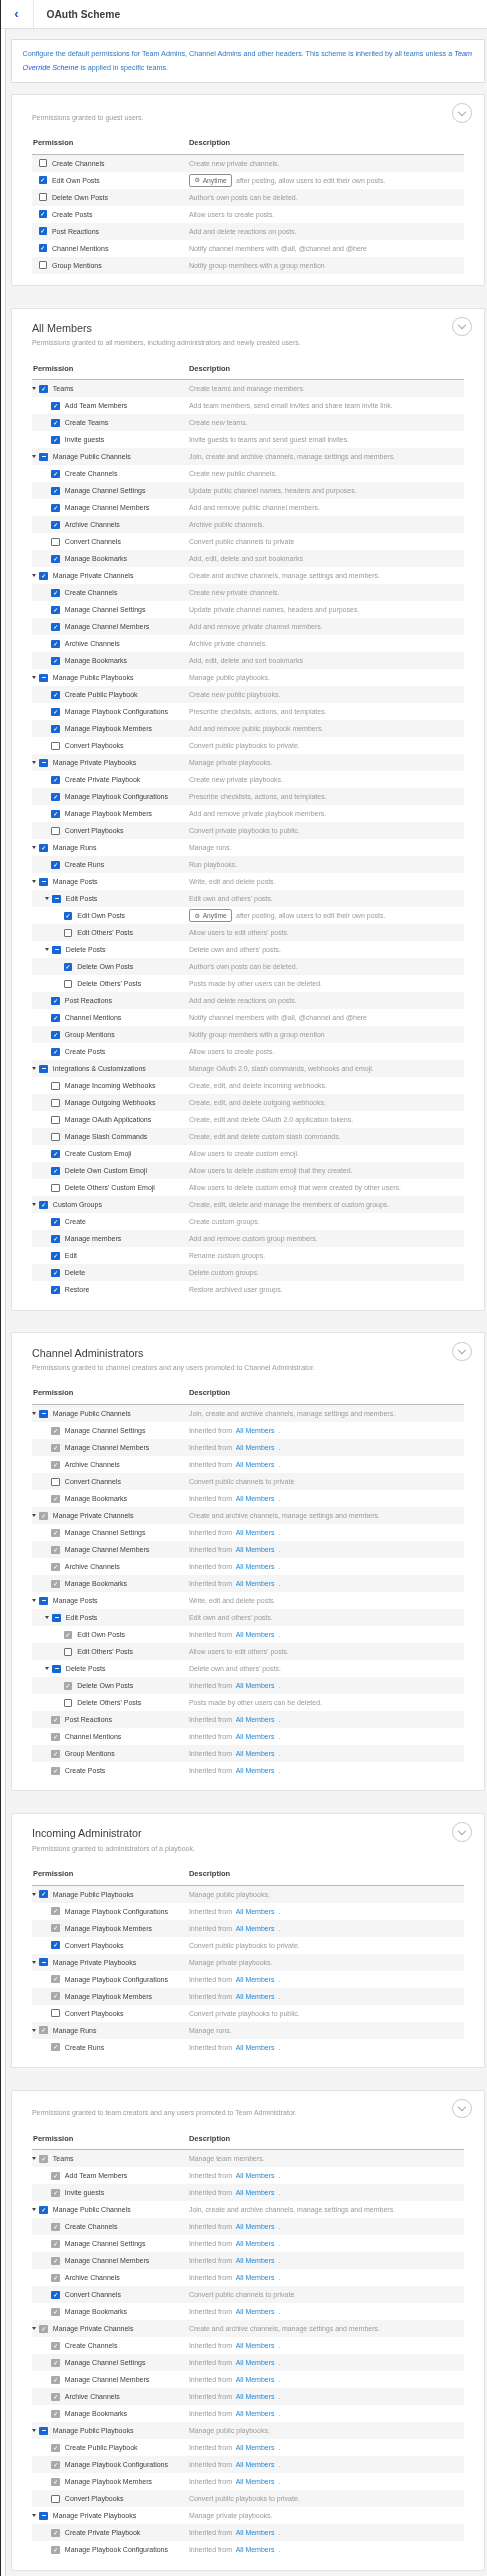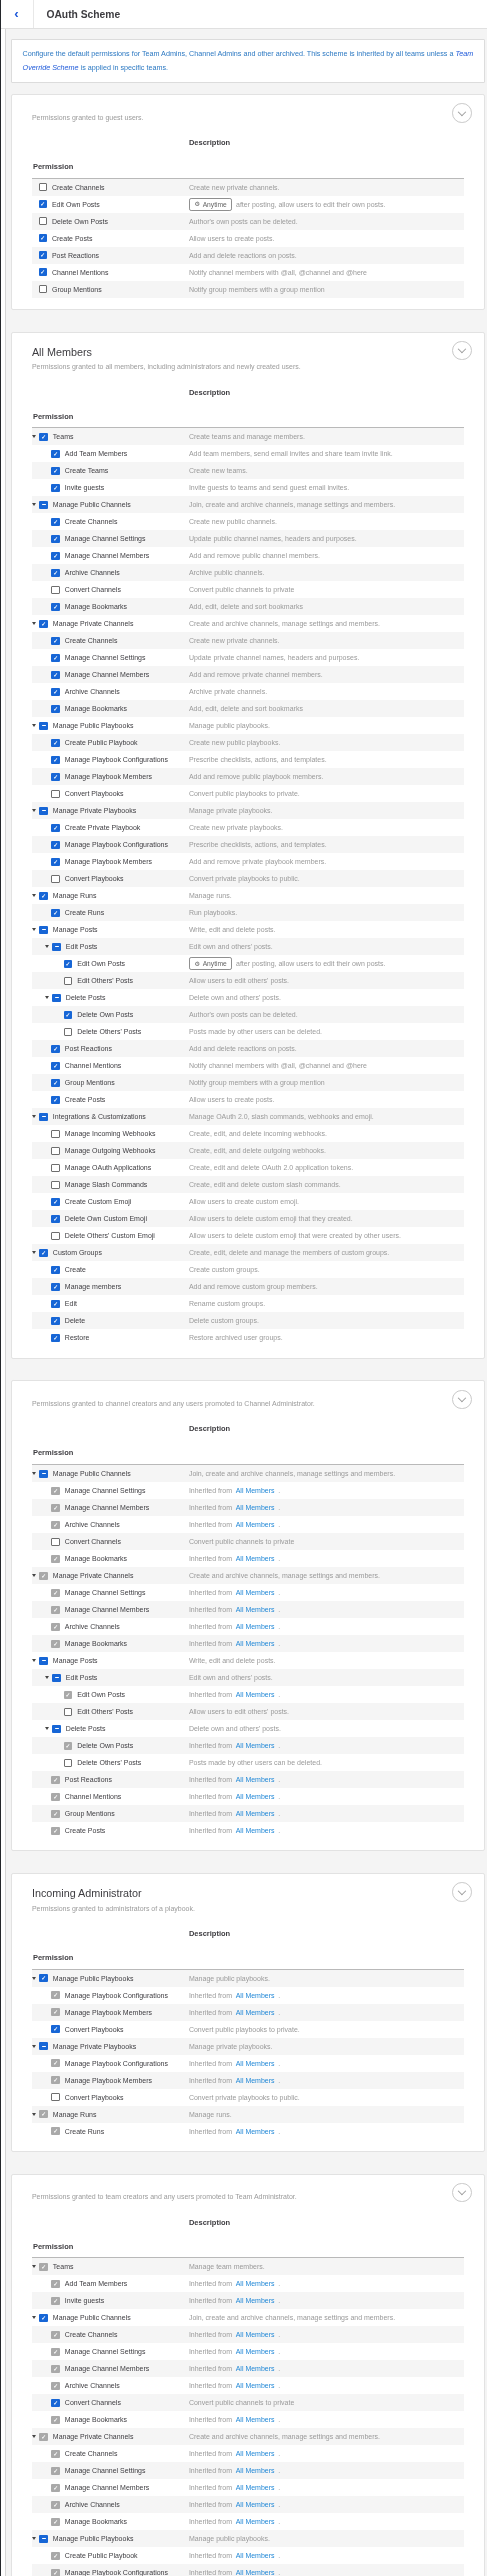--- a/index.html
+++ b/index.html
@@ -12,21 +12,21 @@
   .topbar h1{margin:0 0 0 12.4px;font-size:10.3px;font-weight:600;color:#3d3c40;}
   .content{position:relative;z-index:2;}
   .banner{margin:10.3px 3.1px 11.3px 11.3px;background:#fff;border:0.5px solid #dcdcdc;border-radius:1px;padding:6.7px 10.3px;font-size:7.2px;line-height:1.95;color:#2b78c2;}
   .banner .link2{color:#1c58d9;cursor:pointer;font-style:italic;}
   .card{position:relative;background:#fff;border:0.5px solid #e2e2e2;border-radius:2.1px;margin:0 3.1px 21.6px 11.3px;padding:13.4px 19.6px 11.3px;}
   .card h2{margin:0;font-size:10.8px;font-weight:400;color:#3d3c40;}
   .subtitle{margin:5.2px 0 0;font-size:7px;color:#9b9b9b;}
   .collapse{position:absolute;top:8.2px;right:12.4px;width:19.6px;height:19.6px;border-radius:50%;border:1px solid #c9c9c9;background:#fff;display:flex;align-items:center;justify-content:center;cursor:pointer;padding:0;}
   .chev{width:5.2px;height:5.2px;border-left:1px solid #999;border-bottom:1px solid #999;transform:rotate(-45deg);margin-top:-2.6px;}
   .thead{display:flex;margin-top:17.5px;padding:0 0 6.7px 1px;border-bottom:0.5px solid #b9b9b9;font-weight:bold;font-size:7.5px;color:#3d3c40;}
-  .thead .c1{width:156px;flex:none;margin-top:24px;}
+  .thead .c1{width:156px;flex:none;}
   .row{display:flex;align-items:center;min-height:17px;font-size:7px;}
   .row:nth-child(odd){background:#f5f5f5;}
   .perm{width:157px;flex:none;display:flex;align-items:center;color:#3d3c40;box-sizing:border-box;}
   .plabel{cursor:default;}
   .desc{flex:1;color:#9a9a9a;display:flex;align-items:center;gap:3.6px;padding-right:6.2px;line-height:1.35;}
   .cb{width:8.2px;height:8.2px;border-radius:1px;flex:none;display:flex;align-items:center;justify-content:center;margin-right:5.2px;box-sizing:border-box;}
   .cb.checked,.cb.dash{background:#1766d6;}
   .cb.gray{background:#a9a9a9;}
   .cb.checked::after,.cb.gray::after{content:"✓";color:#fff;font-size:5.7px;font-weight:bold;}
   .cb.dash::after{content:"";width:4.1px;height:1px;background:#fff;border-radius:0.5px;}
@@ -43,21 +43,21 @@
 <div class="edge-gutter"></div>
 
 <header class="topbar">
   <div class="back">
     <span>‹</span>
   </div>
   <h1>OAuth Scheme</h1>
 </header>
 
 <div class="content">
-  <div class="banner"><span>Configure the default permissions for Team Admins, Channel Admins and other archived. This scheme is inherited by all teams unless a </span><span class="link2">Team Override Scheme</span><span> is applied in specific teams.</span></div>
+  <div class="banner"><span>Configure the default permissions for Team Admins, Channel Admins and other headers. This scheme is inherited by all teams unless a </span><span class="link2">Team Override Scheme</span><span> is applied in specific teams.</span></div>
   <div id="sections">
       <section class="card">
         <p class="subtitle">Permissions granted to guest users.</p>
         <button class="collapse">
           <span class="chev"></span>
         </button>
         <div class="thead">
           <div class="c1">Permission</div>
           <div class="c2">Description</div>
         </div>
@@ -639,20 +639,21 @@
               <span class="cb checked"></span>
               <span class="plabel">Restore</span>
             </div>
             <div class="desc">
               <span>Restore archived user groups.</span>
             </div>
           </div>
         </div>
       </section>
       <section class="card">
+        <h2>Channel Administrators</h2>
         <p class="subtitle">Permissions granted to channel creators and any users promoted to Channel Administrator.</p>
         <button class="collapse">
           <span class="chev"></span>
         </button>
         <div class="thead">
           <div class="c1">Permission</div>
           <div class="c2">Description</div>
         </div>
         <div class="tbl">
           <div class="row">

